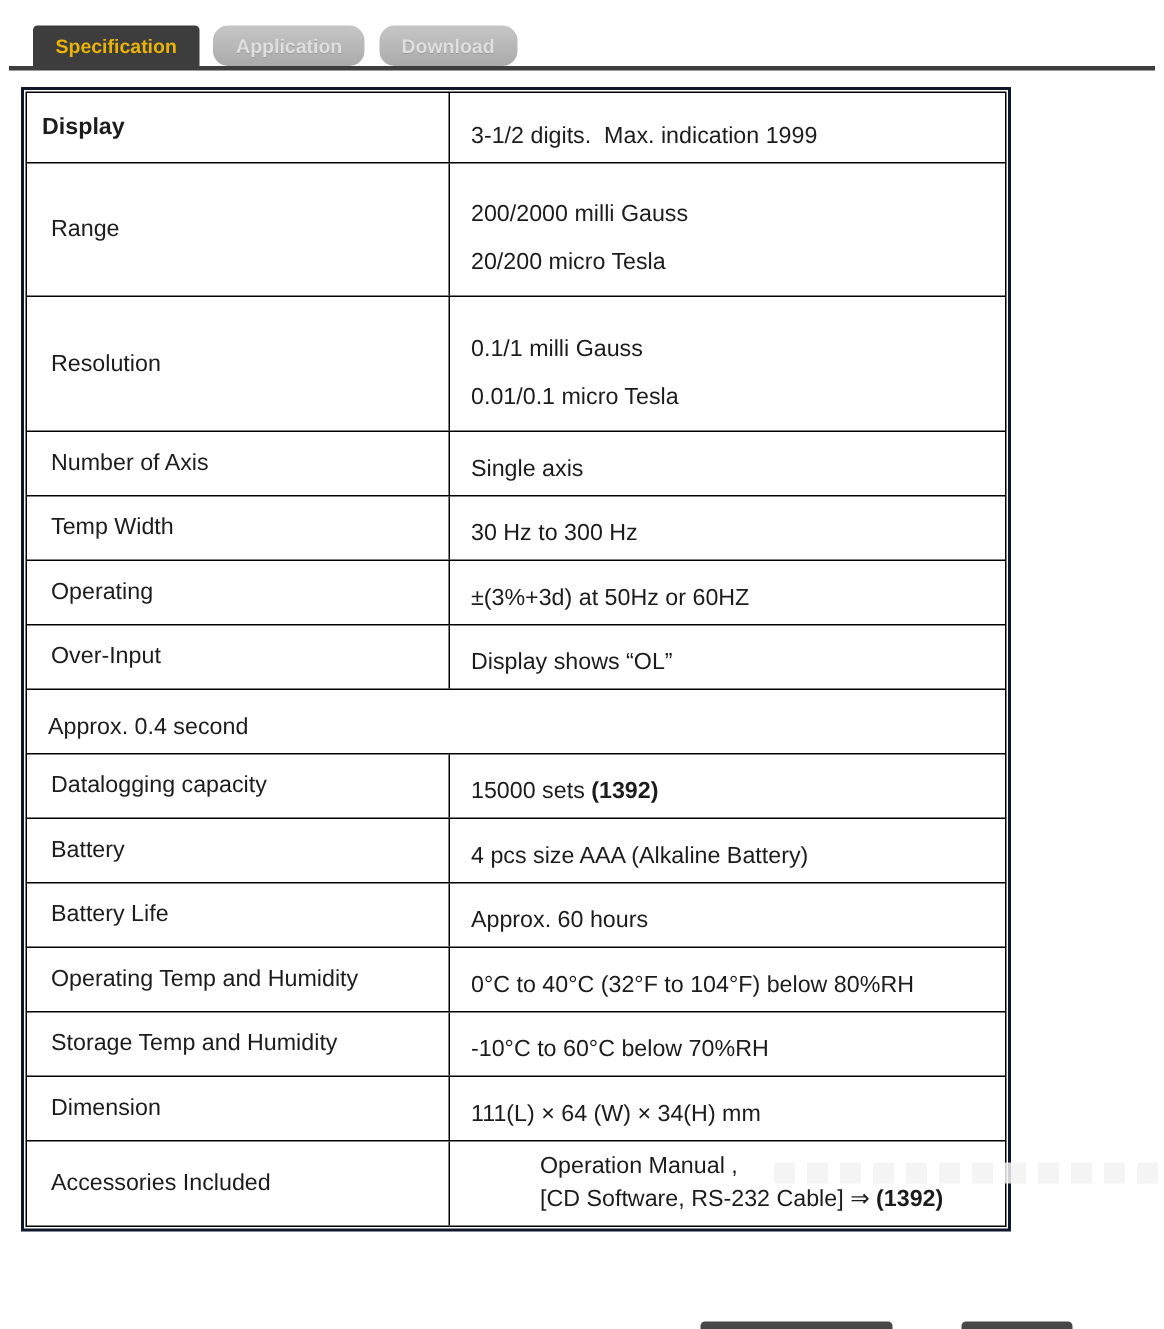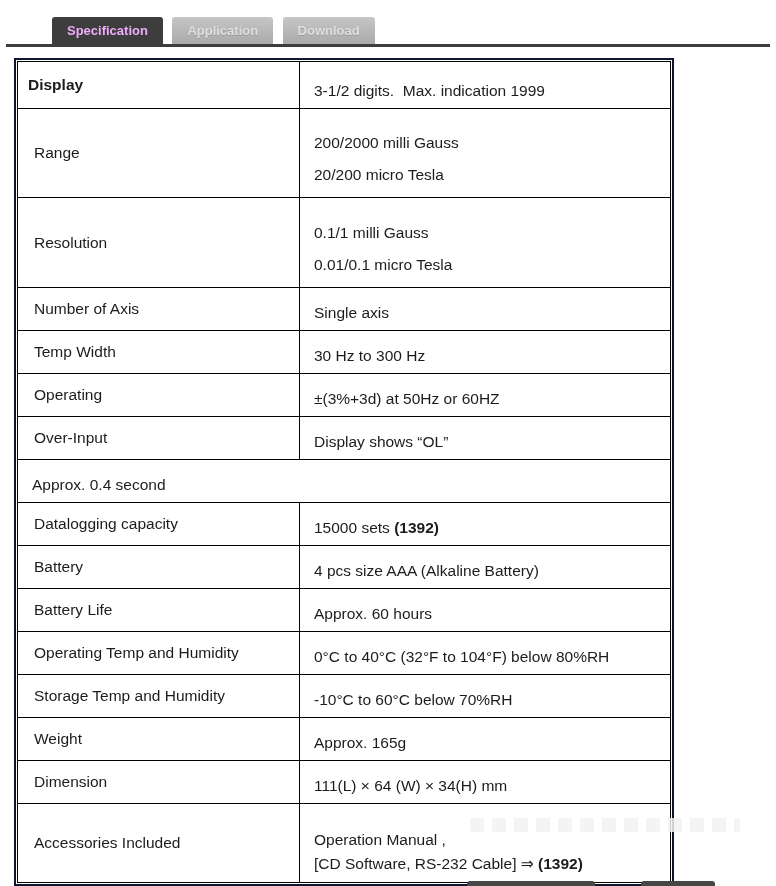--- a/index.html
+++ b/index.html
@@ -23,27 +23,27 @@
     padding: 6px 15px 6px 15px;
     margin-right: 5px;
     font-size: 13px;
     font-weight: bold;
     border-radius: 3px 3px 0 0;
     cursor: pointer;
     vertical-align: bottom;
   }
   .tab.active {
     background: #3d3d3d;
-    color: #f0abfc;
-    margin-left: 30px;
+    color: #eab308;
   }
   .tab.inactive {
     background: linear-gradient(#c6c6c6, #aaaaaa);
     color: #dfdfdf;
     text-shadow: 0 1px 0 #999999;
+    border-radius: 10px;
   }
 
   
   .table-outer {
     width: 660px;
     margin: 11px 0 0 14px;
     border: 2px solid #0f172a;
     background: #ffffff;
   }
   .table-inner {
@@ -51,21 +51,21 @@
     margin: 1px;
   }
   .spec-row {
     display: flex;
     align-items: stretch;
     min-height: 43px;
     border-bottom: 1px solid #000000;
     color: #1c1c1c;
     font-size: 15.5px;
   }
-  .spec-row:last-child { border-bottom: none; }
+  .spec-row:last-child { border-bottom: none; gap: 46px; }
   .spec-row:nth-child(1) { min-height: 47px; }
   .spec-row:nth-child(2) { min-height: 89px; }
   .spec-row:nth-child(3) { min-height: 90px; }
   .spec-row:nth-child(16) { min-height: 78px; }
 
   .label-cell {
     width: 282px;
     flex: 0 0 282px;
     border-right: 1px solid #000000;
     padding: 6px 6px 6px 16px;
@@ -168,24 +168,20 @@
       </div>
       <div class="spec-row">
         <div class="label-cell">Operating Temp and Humidity</div>
         <div class="value-cell"><div class="value-line"><span>0°C to 40°C (32°F to 104°F) below 80%RH</span></div></div>
       </div>
       <div class="spec-row">
         <div class="label-cell">Storage Temp and Humidity</div>
         <div class="value-cell"><div class="value-line"><span>-10°C to 60°C below 70%RH</span></div></div>
       </div>
       <div class="spec-row">
-        <div class="label-cell">Weight</div>
-        <div class="value-cell"><div class="value-line"><span>Approx. 165g</span></div></div>
-      </div>
-      <div class="spec-row">
         <div class="label-cell">Dimension</div>
         <div class="value-cell"><div class="value-line"><span>111(L) × 64 (W) × 34(H) mm</span></div></div>
       </div>
       <div class="spec-row">
         <div class="label-cell">Accessories Included</div>
         <div class="value-cell"><div class="value-line"><span>Operation Manual ,</span></div><div class="value-line"><span>[CD Software, RS-232 Cable] ⇒ </span><span class="bold">(1392)</span></div><div class="ghost"></div></div>
       </div>
     </div>
 </div>
 

